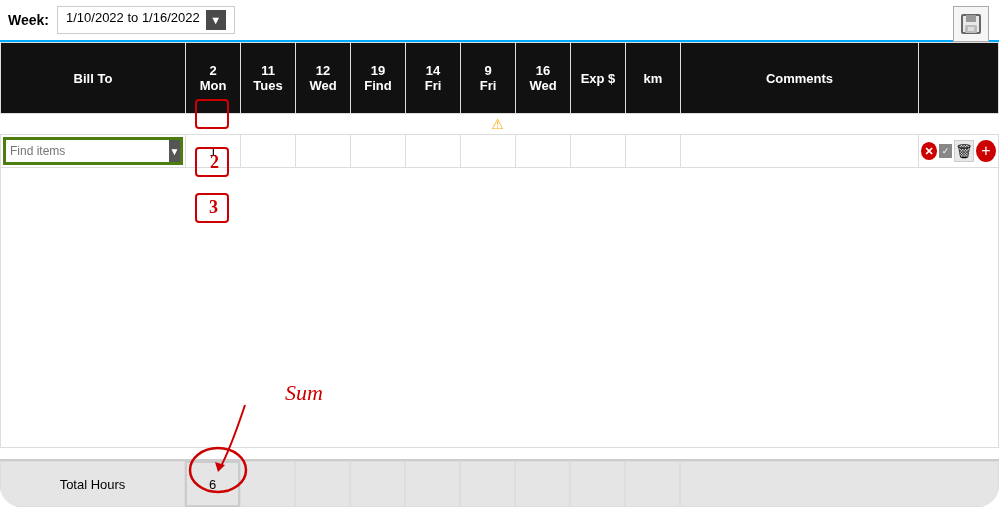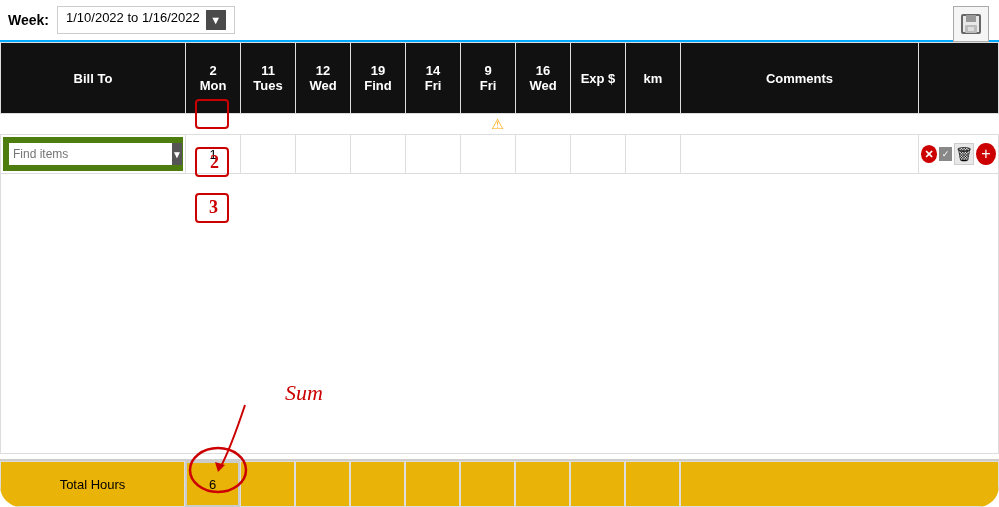--- a/index.html
+++ b/index.html
@@ -130,21 +130,21 @@
 
     .warning-icon {
       color: orange;
       font-size: 14px;
       margin-right: 4px;
     }
 
     .find-items-container {
       display: flex;
       align-items: flex-start;
-      border: 6px solid #4d7c0f;
+      border: 3px solid #4d7c0f;
       width: 100%;
       background: #fff;
     }
 
     .find-items-input {
       flex: 1;
       border: none;
       outline: none;
       padding: 4px;
       font-size: 12px;
@@ -246,21 +246,21 @@
       width: 999px;
       height: 507px;
       pointer-events: none;
       z-index: 10;
     }
 
     .total-row {
       display: flex;
       align-items: center;
       border-top: 2px solid #ccc;
-      background: #eab308;
+      background: #e5e5e5;
       position: absolute;
       bottom: 0;
       left: 0;
       right: 0;
     }
 
     .total-hours-label {
       width: 185px;
       text-align: center;
       padding: 8px 4px;

